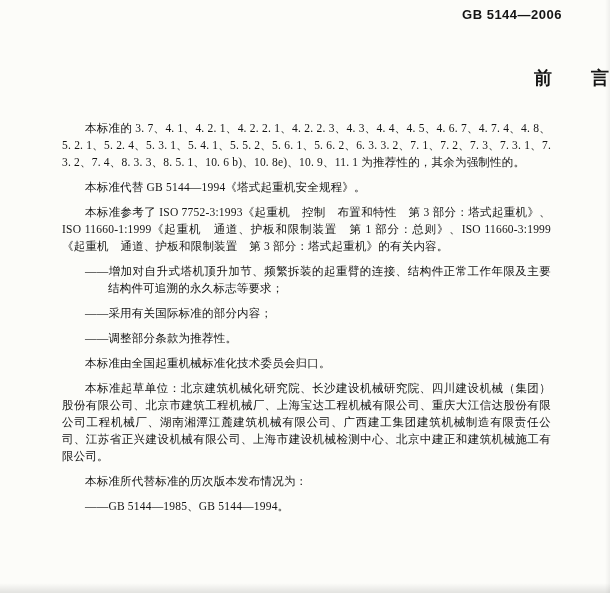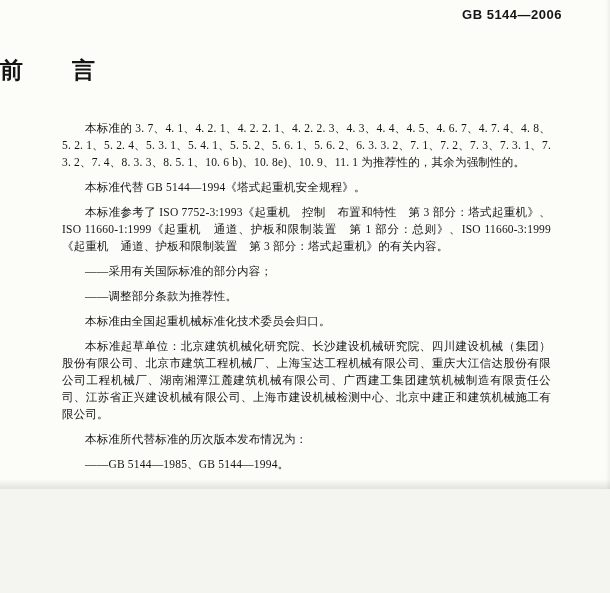--- a/index.html
+++ b/index.html
@@ -3,21 +3,21 @@
 <meta charset="utf-8">
 <style>
   html, body {
     margin: 0;
     padding: 0;
     background: #f4f4f1;
   }
   .page {
     position: relative;
     width: 610px;
-    height: 489px;
+    height: 593px;
     background: #fcfcf9;
     color: #141414;
     font-family: "Liberation Serif", "DejaVu Serif", serif;
     overflow: hidden;
     box-sizing: border-box;
   }
   
   .page::after {
     content: "";
     position: absolute;
@@ -38,27 +38,27 @@
     position: absolute;
     top: 7px;
     right: 48px;
     font-family: "Liberation Sans", "DejaVu Sans", sans-serif;
     font-weight: bold;
     font-size: 13px;
     letter-spacing: 0.5px;
   }
   .doc-title {
     position: absolute;
-    top: 55px;
+    top: 66px;
     left: 0;
     width: 100%;
-    text-align: left;
+    text-align: right;
     font-family: "Liberation Sans", "DejaVu Sans", sans-serif;
     font-weight: bold;
-    font-size: 23px;
+    font-size: 18px;
     letter-spacing: 1px;
   }
   .content {
     position: absolute;
     top: 112px;
     left: 54px;
     width: 505px;
     font-size: 11.5px;
     line-height: 17px;
     text-align: justify;
@@ -79,20 +79,21 @@
 </head>
 <body>
 
 <div class="page">
   <div class="header-code">GB 5144—2006</div>
   <div class="doc-title">前　　言</div>
   <div class="content">
     <p class="indent">本标准的 3. 7、4. 1、4. 2. 1、4. 2. 2. 1、4. 2. 2. 3、4. 3、4. 4、4. 5、4. 6. 7、4. 7. 4、4. 8、5. 2. 1、5. 2. 4、5. 3. 1、5. 4. 1、5. 5. 2、5. 6. 1、5. 6. 2、6. 3. 3. 2、7. 1、7. 2、7. 3、7. 3. 1、7. 3. 2、7. 4、8. 3. 3、8. 5. 1、10. 6 b)、10. 8e)、10. 9、11. 1 为推荐性的，其余为强制性的。</p>
     <p class="indent">本标准代替 GB 5144—1994《塔式起重机安全规程》。</p>
     <p class="indent">本标准参考了 ISO 7752-3:1993《起重机　控制　布置和特性　第 3 部分：塔式起重机》、ISO 11660-1:1999《起重机　通道、护板和限制装置　第 1 部分：总则》、ISO 11660-3:1999《起重机　通道、护板和限制装置　第 3 部分：塔式起重机》的有关内容。</p>
+    <p class="dash">——增加对自升式塔机顶升加节、频繁拆装的起重臂的连接、结构件正常工作年限及主要结构件可追溯的永久标志等要求；</p>
     <p class="dash">——采用有关国际标准的部分内容；</p>
     <p class="dash">——调整部分条款为推荐性。</p>
     <p class="indent">本标准由全国起重机械标准化技术委员会归口。</p>
     <p class="indent">本标准起草单位：北京建筑机械化研究院、长沙建设机械研究院、四川建设机械（集团）股份有限公司、北京市建筑工程机械厂、上海宝达工程机械有限公司、重庆大江信达股份有限公司工程机械厂、湖南湘潭江麓建筑机械有限公司、广西建工集团建筑机械制造有限责任公司、江苏省正兴建设机械有限公司、上海市建设机械检测中心、北京中建正和建筑机械施工有限公司。</p>
     <p class="indent">本标准所代替标准的历次版本发布情况为：</p>
     <p class="dash">——GB 5144—1985、GB 5144—1994。</p>
   </div>
 </div>
 
 </body></html>

